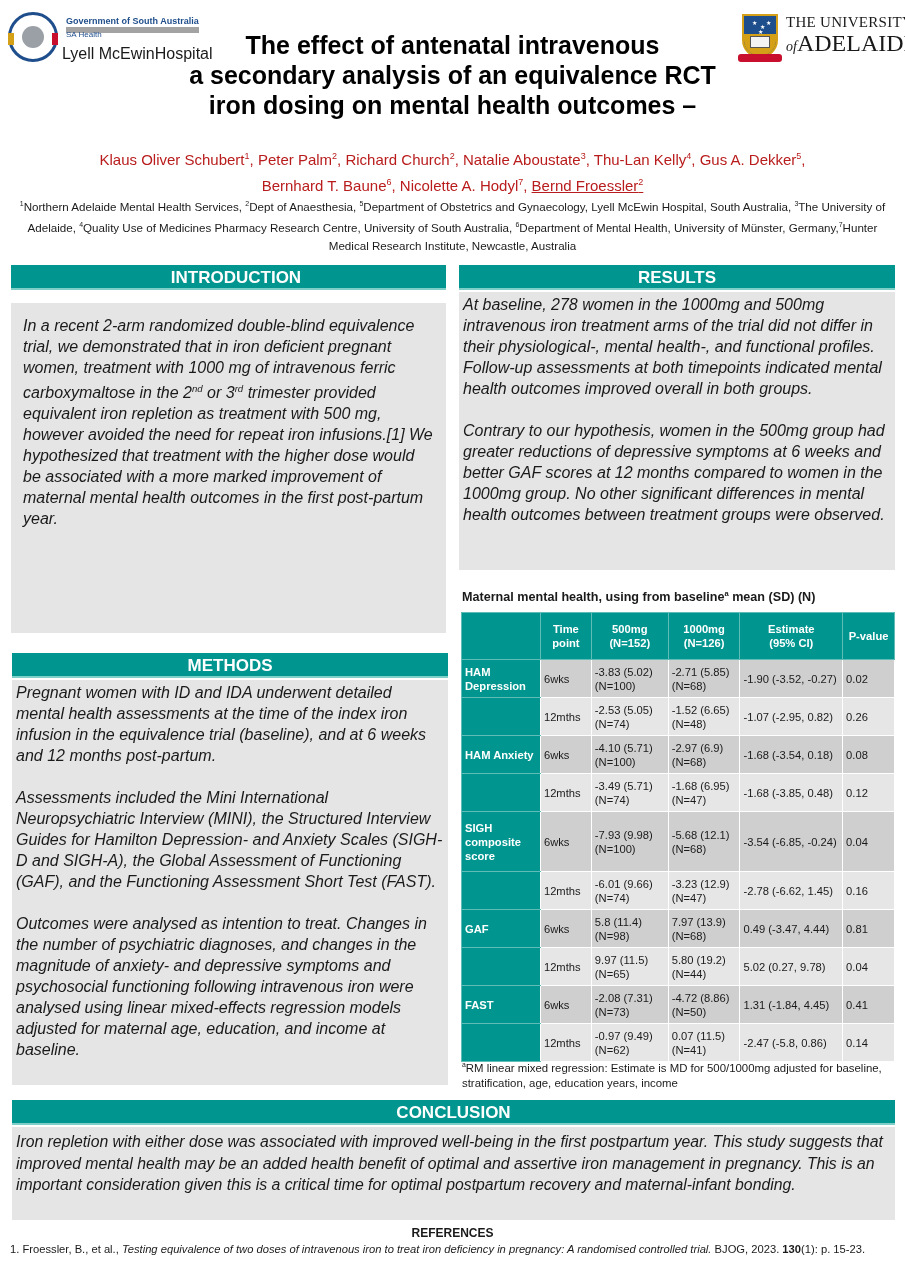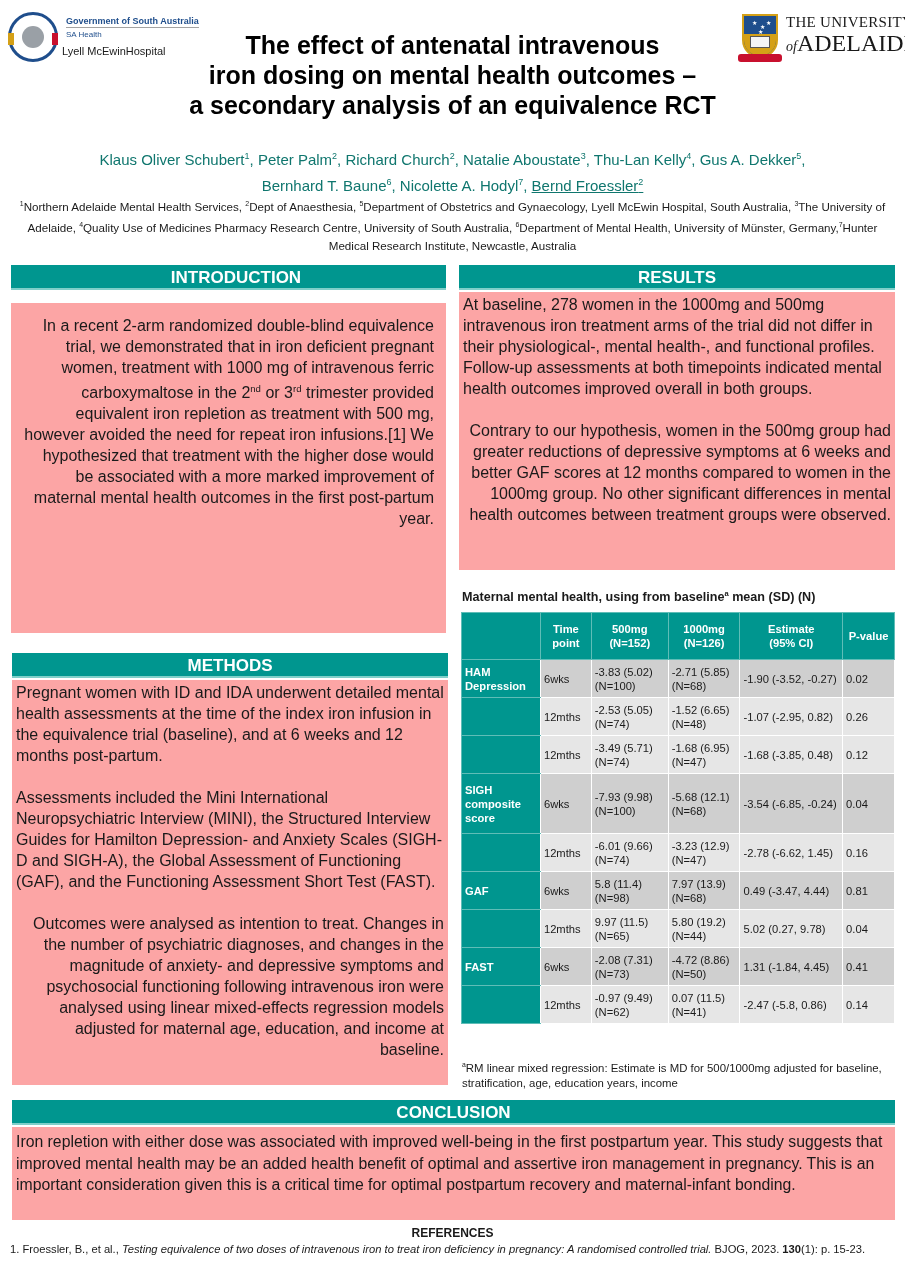--- a/index.html
+++ b/index.html
@@ -4,42 +4,42 @@
 <style>
   * { box-sizing: border-box; margin: 0; padding: 0; }
   body { width: 905px; height: 1280px; background: #ffffff; font-family: "Liberation Sans", sans-serif; color: #1a1a1a; position: relative; overflow: hidden; }
   .abs { position: absolute; }
   
   .logo-left { left: 4px; top: 6px; width: 180px; height: 60px; }
   .sa-circle { position: absolute; left: 4px; top: 6px; width: 50px; height: 50px; border-radius: 50%; border: 3px solid #1f4e8c; background: #ffffff; display: flex; align-items: center; justify-content: center; }
   .sa-circle .ring { position:absolute; left:-3px; top:18px; width:6px; height:12px; background:#d4a017; }
   .sa-circle .ring2 { position:absolute; right:-3px; top:18px; width:6px; height:12px; background:#c8102e; }
   .sa-bird { width: 22px; height: 22px; border-radius: 50%; background: #9aa0a6; }
-  .gov-line1 { position: absolute; left: 62px; top: 10px; font-size: 9px; font-weight: bold; color: #1f4e8c; border-bottom: 1px solid #a3a3a3; padding-bottom: 1px; white-space: nowrap; }
+  .gov-line1 { position: absolute; left: 62px; top: 10px; font-size: 9px; font-weight: bold; color: #1f4e8c; border-bottom: 6px solid #a3a3a3; padding-bottom: 1px; white-space: nowrap; }
   .gov-line2 { position: absolute; left: 62px; top: 24px; font-size: 8px; color: #1f4e8c; }
-  .gov-line3 { position: absolute; left: 58px; top: 39px; font-size: 11px; color: #1a1a1a; white-space: nowrap; }
+  .gov-line3 { position: absolute; left: 58px; top: 39px; font-size: 16px; color: #1a1a1a; white-space: nowrap; }
   .logo-right { left: 738px; top: 10px; width: 160px; height: 60px; }
   .uoa-shield { position: absolute; left: 4px; top: 4px; width: 36px; height: 44px; background: #1f4e8c; border: 2px solid #d4a017; border-radius: 0 0 18px 18px; overflow: hidden; }
   .uoa-shield .book { position:absolute; left:6px; top:20px; width:20px; height:12px; background:#f4f4f4; border:1px solid #555; }
   .uoa-shield .lower { position:absolute; left:0; top:18px; width:32px; height:26px; background:#d4a017; z-index:0; }
   .uoa-shield .star { position:absolute; color:#fff; font-size:6px; z-index:1; }
   .uoa-ribbon { position:absolute; left:0; top:44px; width:44px; height:8px; background:#c8102e; border-radius: 3px; }
   .uoa-t1 { position: absolute; left: 48px; top: 4px; font-family: "Liberation Serif", serif; font-size: 15px; color: #1a1a1a; white-space: nowrap; letter-spacing: 0.3px; }
   .uoa-t2 { position: absolute; left: 48px; top: 20px; font-family: "Liberation Serif", serif; font-size: 24px; color: #1a1a1a; white-space: nowrap; }
   .uoa-t2 .of { font-style: italic; font-size: 14px; }
   .title { left: 130px; top: 30px; width: 645px; text-align: center; font-size: 25px; font-weight: bold; line-height: 30px; color: #000; }
-  .authors { left: 20px; top: 145px; width: 865px; text-align: center; font-size: 15px; line-height: 22px; color: #0f766e; }
+  .authors { left: 20px; top: 145px; width: 865px; text-align: center; font-size: 15px; line-height: 22px; color: #b91c1c; }
   .authors sup, .affil sup { font-size: 0.6em; }
   .u { text-decoration: underline; }
   .affil { left: 14px; top: 195px; width: 877px; text-align: center; font-size: 11.6px; line-height: 18px; color: #1a1a1a; }
   
   .sec-head { background: #00968f; color: #ffffff; font-weight: bold; text-align: center; font-size: 17px; height: 25px; line-height: 25px; border-bottom: 2px solid #7fcfc9; }
-  .sec-body { background: #fca5a5; font-size: 16px; line-height: 21px; color: #1a1a1a; }
+  .sec-body { background: #e5e5e5; font-size: 16px; line-height: 21px; color: #1a1a1a; font-style: italic; }
   .sec-body p { margin-bottom: 21px; }
-  .sec-body p:last-child { margin-bottom: 0; text-align: right; }
+  .sec-body p:last-child { margin-bottom: 0; }
   .intro-head { left: 11px; top: 265px; width: 435px; padding-left: 15px; }
   .intro-body { left: 11px; top: 303px; width: 435px; height: 330px; padding: 12px 12px 0 12px; }
   .methods-head { left: 12px; top: 653px; width: 436px; }
   .methods-body { left: 12px; top: 680px; width: 436px; height: 405px; padding: 2px 4px 0 4px; }
   .results-head { left: 459px; top: 265px; width: 436px; }
   .results-body { left: 459px; top: 292px; width: 436px; height: 278px; padding: 2px 4px 0 4px; }
   .table-caption { left: 462px; top: 589px; width: 440px; font-size: 12.6px; font-weight: bold; white-space: nowrap; }
   .table-caption sup { font-size: 0.6em; }
   table.res { position: absolute; left: 461px; top: 612px; width: 434px; border-collapse: collapse; font-size: 11.2px; line-height: 14px; }
   table.res th { background: #00968f; color: #fff; font-weight: bold; text-align: center; border: 1px solid #5fbdb7; height: 47px; font-size: 11.2px; }
@@ -80,22 +80,22 @@
     <span class="star" style="left:14px;top:12px;">★</span>
     <div class="book"></div>
   </div>
   <div class="uoa-ribbon"></div>
   <div class="uoa-t1">THE UNIVERSITY</div>
   <div class="uoa-t2"><span class="of">of</span><span>ADELAIDE</span></div>
 </div>
 
 <div class="abs title">
   <div>The effect of antenatal intravenous</div>
+  <div>a secondary analysis of an equivalence RCT</div>
   <div>iron dosing on mental health outcomes –</div>
-  <div>a secondary analysis of an equivalence RCT</div>
 </div>
 
 <div class="abs authors">
   <div>
     <span>Klaus Oliver Schubert</span><sup>1</sup>,
     <span>Peter Palm</span><sup>2</sup>,
     <span>Richard Church</span><sup>2</sup>,
     <span>Natalie Aboustate</span><sup>3</sup>,
     <span>Thu-Lan Kelly</span><sup>4</sup>,
     <span>Gus A. Dekker</span><sup>5</sup>,
@@ -159,20 +159,28 @@
     <td>0.02</td>
   </tr>
   <tr class="light">
     <td class="meas"></td>
     <td>12mths</td>
     <td><span>-2.53 (5.05)</span><br><span>(N=74)</span></td>
     <td><span>-1.52 (6.65)</span><br><span>(N=48)</span></td>
     <td>-1.07 (-2.95, 0.82)</td>
     <td>0.26</td>
   </tr>
+  <tr class="dark">
+    <td class="meas">HAM Anxiety</td>
+    <td>6wks</td>
+    <td><span>-4.10 (5.71)</span><br><span>(N=100)</span></td>
+    <td><span>-2.97 (6.9)</span><br><span>(N=68)</span></td>
+    <td>-1.68 (-3.54, 0.18)</td>
+    <td>0.08</td>
+  </tr>
   <tr class="light">
     <td class="meas"></td>
     <td>12mths</td>
     <td><span>-3.49 (5.71)</span><br><span>(N=74)</span></td>
     <td><span>-1.68 (6.95)</span><br><span>(N=47)</span></td>
     <td>-1.68 (-3.85, 0.48)</td>
     <td>0.12</td>
   </tr>
   <tr class="dark tall">
     <td class="meas">SIGH composite score</td>

